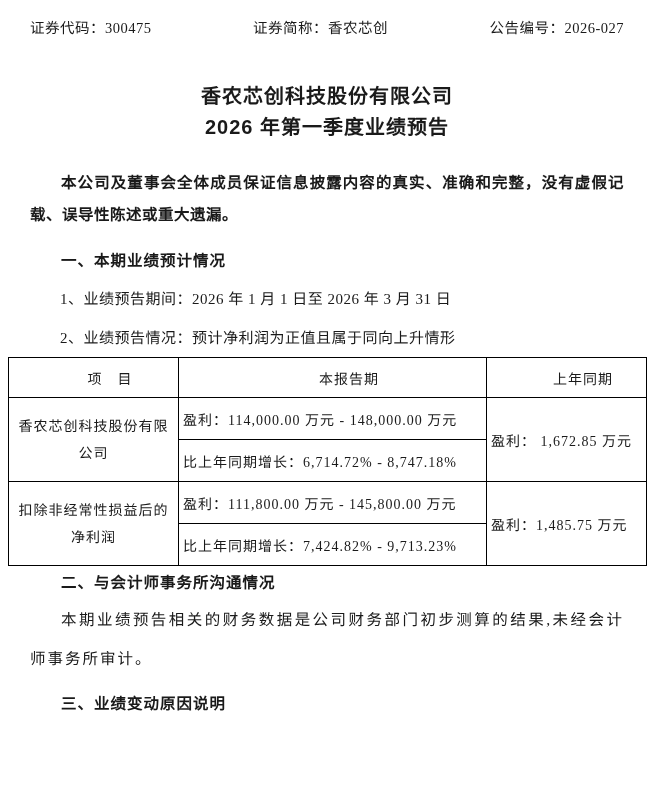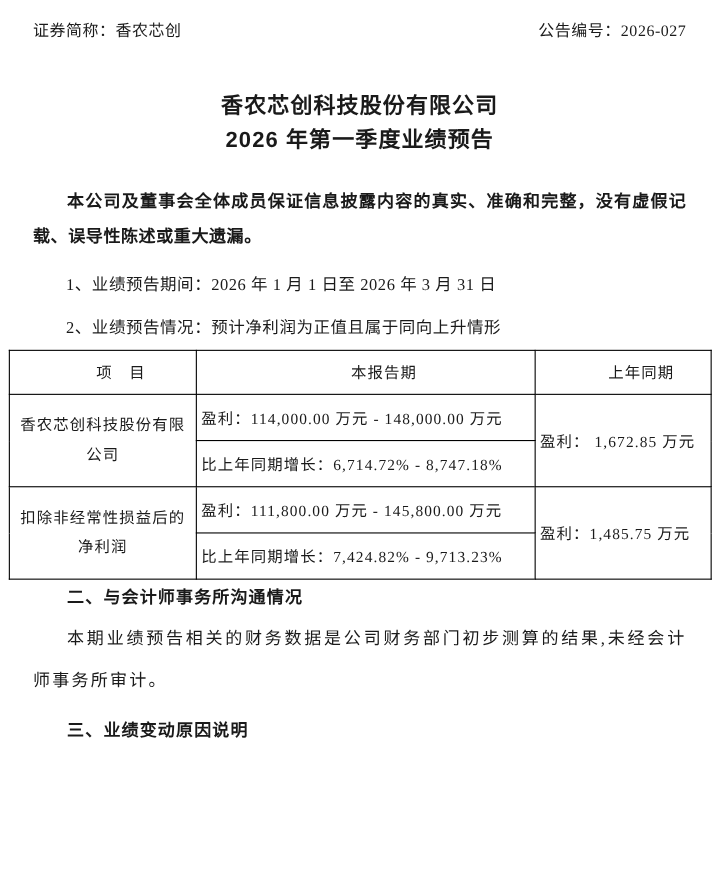--- a/index.html
+++ b/index.html
@@ -104,31 +104,33 @@
     text-align: justify;
     letter-spacing: 1.5px;
   }
 </style>
 </head>
 <body>
 
 <div class="page">
 
   <div class="top-bar">
+    <span>证券代码：300475</span>
     <span>证券简称：香农芯创</span>
     <span>公告编号：2026-027</span>
   </div>
 
   <div class="doc-title">
     <div>香农芯创科技股份有限公司</div>
     <div>2026 年第一季度业绩预告</div>
   </div>
 
   <p class="disclaimer">本公司及董事会全体成员保证信息披露内容的真实、准确和完整，没有虚假记载、误导性陈述或重大遗漏。</p>
 
+  <div class="section-heading">一、本期业绩预计情况</div>
   <div class="list-item">1、业绩预告期间：2026 年 1 月 1 日至 2026 年 3 月 31 日</div>
   <div class="list-item">2、业绩预告情况：预计净利润为正值且属于同向上升情形</div>
 
   <table class="results">
     <colgroup>
       <col class="col-item">
       <col class="col-period">
       <col class="col-prior">
     </colgroup>
     <tbody>

